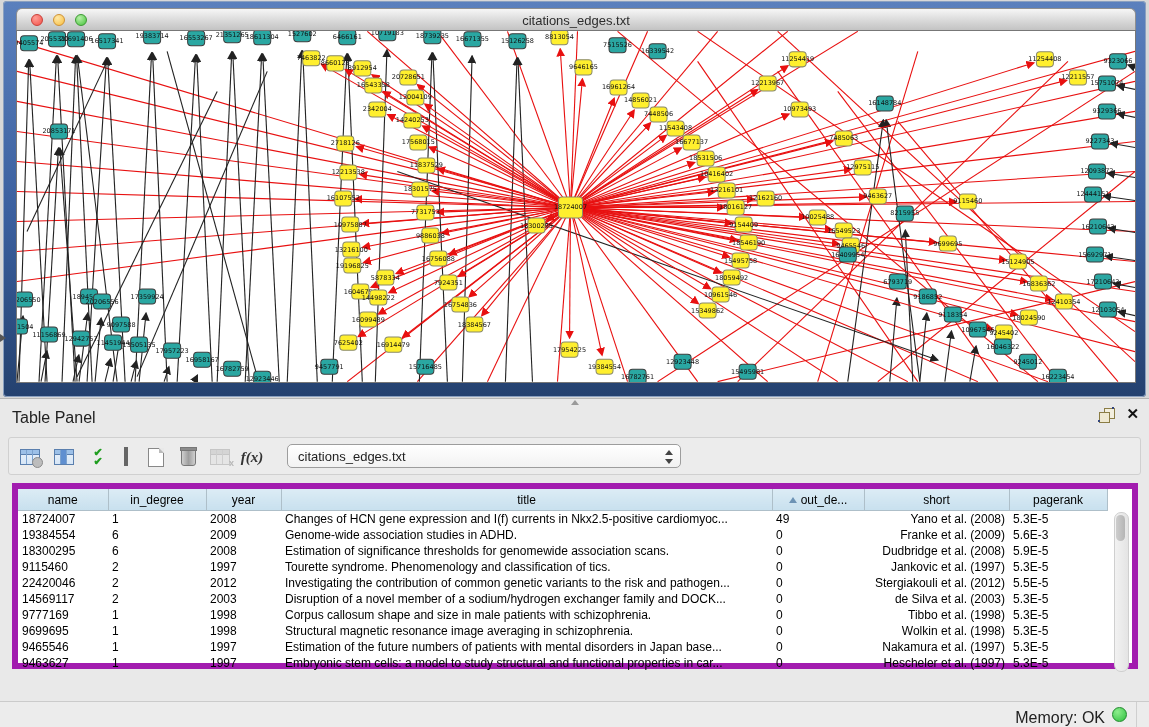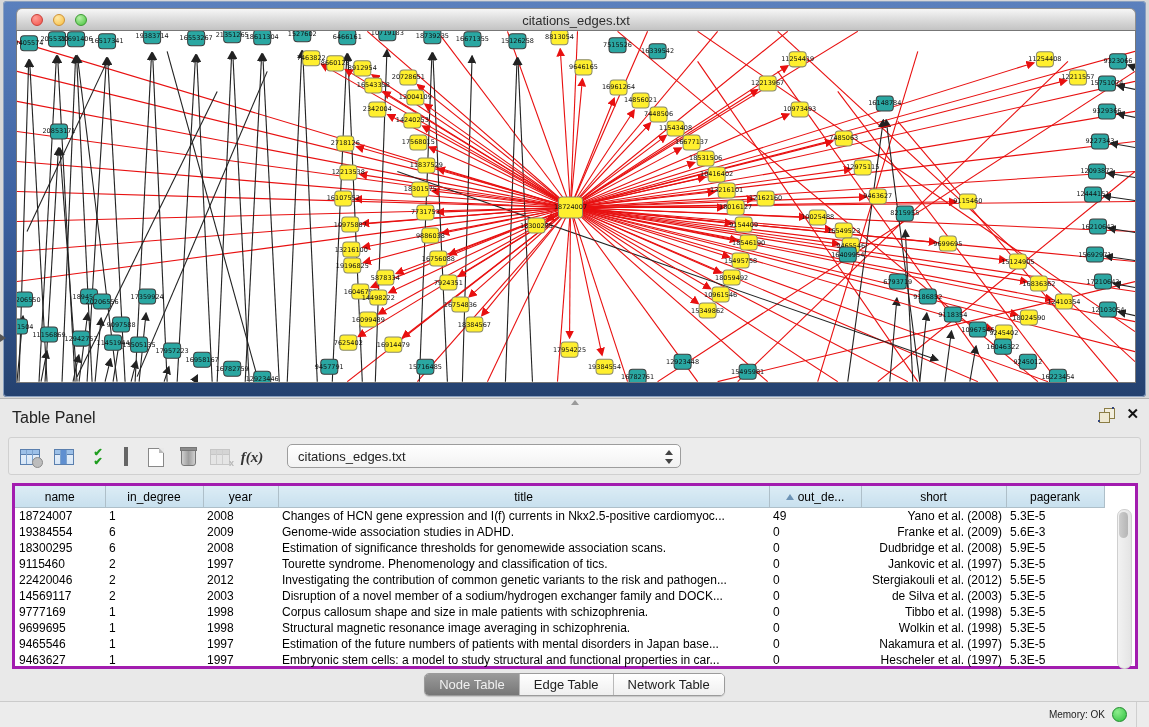--- a/index.html
+++ b/index.html
@@ -38,40 +38,40 @@
   #tp-toolbar{position:absolute;left:8px;top:38px;width:1133px;height:38px;background:#ececec;border:1px solid #d0d0d0;border-radius:3px;box-sizing:border-box;}
   .tb-icon{position:absolute;top:6px;width:26px;height:26px;display:flex;align-items:center;justify-content:center;}
   .fx{font-family:"Liberation Serif",serif;font-style:italic;font-weight:bold;font-size:15px;color:#333;}
   #net-select{position:absolute;left:278px;top:6px;width:394px;height:24px;background:linear-gradient(180deg,#ffffff,#f2f2f2);
     border:1px solid #9d9d9d;border-radius:5px;box-sizing:border-box;}
   #net-select .val{position:absolute;left:10px;top:4px;font-size:13px;color:#222;}
   #net-select .arrows{position:absolute;right:7px;top:4px;width:9px;height:16px;}
   #net-select .arrows .up{position:absolute;left:1px;top:1px;width:0;height:0;border-left:4px solid transparent;border-right:4px solid transparent;border-bottom:5px solid #444;}
   #net-select .arrows .dn{position:absolute;left:1px;bottom:1px;width:0;height:0;border-left:4px solid transparent;border-right:4px solid transparent;border-top:5px solid #444;}
 
-  #tp-table{position:absolute;left:12px;top:84px;width:1126px;height:186px;background:#fff;border:3px solid #a21caf;box-sizing:border-box;}
+  #tp-table{position:absolute;left:12px;top:84px;width:1126px;height:186px;background:#fff;border:6px solid #a21caf;box-sizing:border-box;}
   table#grid{border-collapse:collapse;table-layout:fixed;width:1089px;font-size:12px;color:#000;}
   #grid th{height:21px;background:linear-gradient(180deg,#dcecf5,#c8e0ee);border:1px solid #aebfc9;border-top:none;
     font-weight:normal;font-size:12px;text-align:center;padding:0 2px;overflow:hidden;white-space:nowrap;}
   #grid th:first-child{border-left:none;}
   #grid td{height:16px;padding:0 4px;overflow:hidden;white-space:nowrap;border:none;}
   #grid td.ctr{text-align:right;}
   .sort-tri{display:inline-block;width:0;height:0;border-left:4px solid transparent;border-right:4px solid transparent;
     border-bottom:6px solid #6d93b5;margin-right:4px;position:relative;top:-1px;}
   #vscroll{position:absolute;right:3px;top:23px;width:13px;height:158px;background:linear-gradient(90deg,#f2f2f2,#e4e4e4);border:1px solid #cfcfcf;border-radius:7px;}
   #vscroll .thumb{position:absolute;left:1px;top:2px;width:9px;height:26px;background:linear-gradient(90deg,#cdcdcd,#b5b5b5);border-radius:5px;}
 
   #tp-tabs{position:absolute;left:0;top:274px;width:100%;height:24px;text-align:center;}
   .segwrap{display:inline-flex;border:1px solid #9b9b9b;border-radius:5px;overflow:hidden;background:#fff;box-shadow:0 1px 1px rgba(0,0,0,.15);}
   .seg{padding:3px 14px;font-size:13px;color:#222;background:linear-gradient(180deg,#ffffff,#efefef);border-right:1px solid #b9b9b9;}
   .seg:last-child{border-right:none;}
   .seg.selected{background:linear-gradient(180deg,#9a9a9a,#777777);color:#f0f0f0;}
 
   #status-bar{position:absolute;left:0;top:302px;width:100%;height:27px;background:#ececec;border-top:1px solid #cbcbcb;}
-  #mem-label{position:absolute;right:44px;top:7px;font-size:10px;color:#222;}
+  #mem-label{position:absolute;right:44px;top:7px;font-size:16px;color:#222;}
   #mem-dot{position:absolute;right:22px;top:5px;width:15px;height:15px;border-radius:50%;
     background:radial-gradient(circle at 35% 30%,#8dee8d,#2fbf3f);border:1px solid #1f8a2c;box-sizing:border-box;}
   #status-sep{position:absolute;right:12px;top:0;width:1px;height:27px;background:#cfcfcf;}
 
   
   .mini-table{width:18px;height:14px;border:1px solid #5a7fae;background:
     linear-gradient(180deg,#eaf2fb 0%,#d7e6f6 100%);position:relative;}
   .mini-table .hd{position:absolute;left:0;top:0;right:0;height:4px;background:#9cc0e8;border-bottom:1px solid #5a7fae;}
   .mini-table .v1{position:absolute;left:5px;top:0;bottom:0;width:1px;background:#7da3cf;}
   .mini-table .v2{position:absolute;left:11px;top:0;bottom:0;width:1px;background:#7da3cf;}
@@ -727,27 +727,20 @@
               <td class="ctr">Hescheler et al. (1997)</td>
               <td>5.3E-5</td>
             </tr>
           </tbody>
       </table>
       <div id="vscroll">
           <div class="thumb"></div>
         </div>
     </div>
 
-    <div id="tp-tabs">
-      <span class="segwrap">
-        <span class="seg selected">Node Table</span>
-        <span class="seg">Edge Table</span>
-        <span class="seg">Network Table</span>
-      </span>
-    </div>
 
     <div id="status-bar">
       <span id="mem-label">Memory: OK</span>
       <span id="mem-dot"></span>
       <span id="status-sep"></span>
     </div>
   </div>
 </div>
 
 </body></html>

